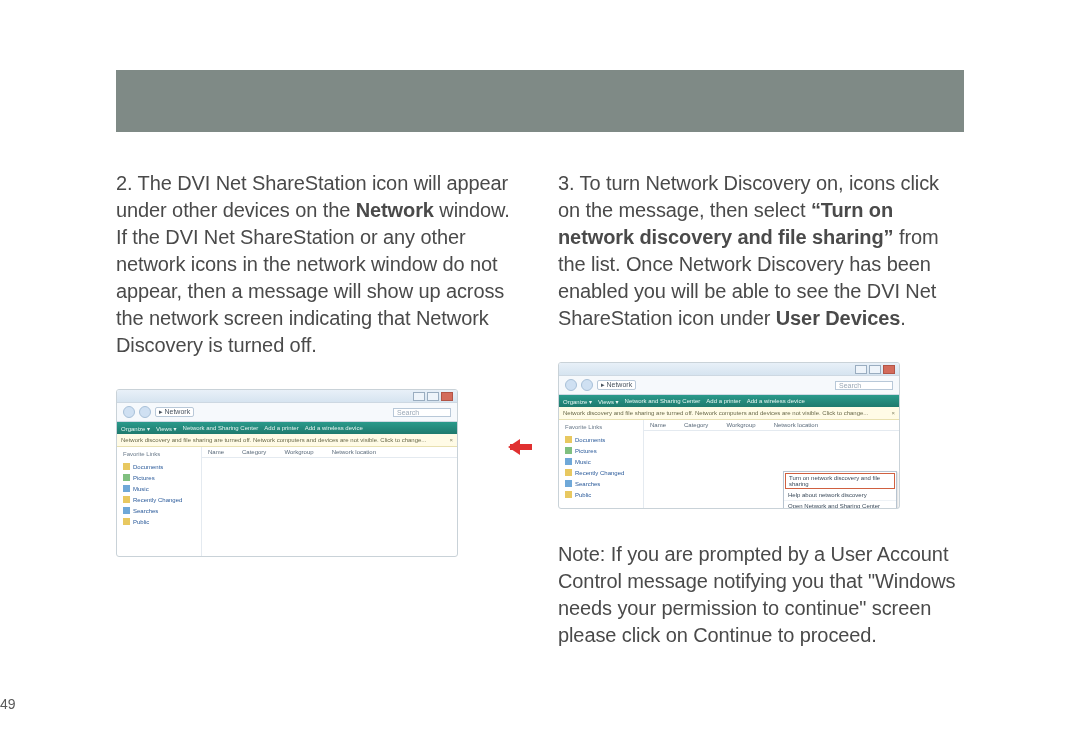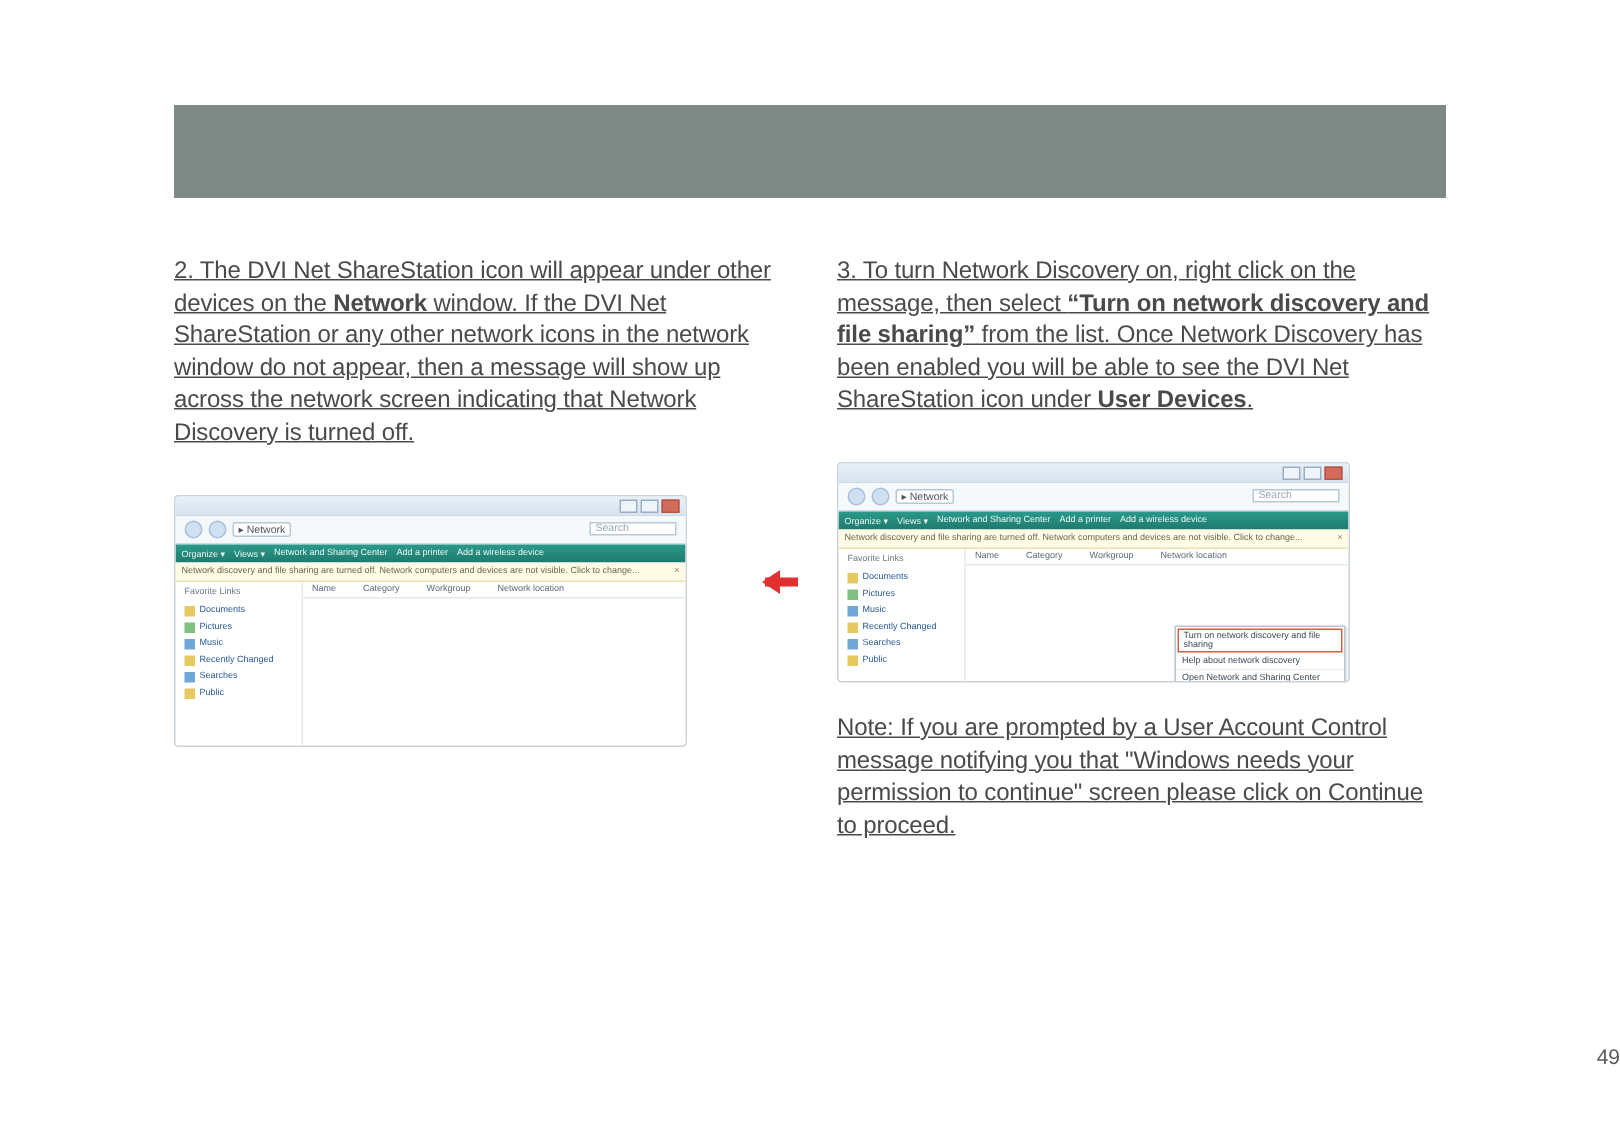--- a/index.html
+++ b/index.html
@@ -30,25 +30,24 @@
     width: 848px;
     display: flex;
     gap: 36px;
   }
   .col {
     width: 406px;
     display: flex;
     flex-direction: column;
   }
   .para {
-    font-size: 16px;
+    font-size: 20px;
     line-height: 1.35;
     letter-spacing: -0.1px;
     margin-bottom: 16px;
-    text-decoration: underline;
   }
   .para .lead {
     display: inline;
   }
   .para b { font-weight: 700; }
 
   
   .shot-wrap {
     position: relative;
     margin-top: 14px;
@@ -157,21 +156,21 @@
     border: 1px solid #d06040;
     margin: 1px;
     padding: 1px 3px;
   }
   .ctxmenu .mi:last-child { border-bottom: none; }
 
   .pagenum {
     position: absolute;
     left: 0; width: 1080px;
     top: 696px;
-    text-align: right;
+    text-align: left;
     font-size: 14px;
     color: #5a5a5a;
   }
 </style>
 </head>
 <body>
 
 <div class="page">
 
   <div class="header-bar"></div>
@@ -251,21 +250,21 @@
             </div>
           </div>
         </div>
         <div class="arrow"></div>
       </div>
     </div>
 
     <div class="col">
       <div class="para">
         <span class="lead">3.</span>
-        <span>To turn Network Discovery on, right click on the message, then select </span><b>“Turn on network discovery and file sharing”</b><span> from the list.  Once Network Discovery has been enabled you will be able to see the DVI Net ShareStation icon under </span><b>User Devices</b><span>.</span>
+        <span>To turn Network Discovery on, icons click on the message, then select </span><b>“Turn on network discovery and file sharing”</b><span> from the list.  Once Network Discovery has been enabled you will be able to see the DVI Net ShareStation icon under </span><b>User Devices</b><span>.</span>
       </div>
 
       <div class="shot-wrap">
         <div class="shot shot-right">
           <div class="titlebar">
             <div class="winctl">
               <span></span>
               <span></span>
               <span class="close"></span>
             </div>
@@ -328,19 +327,19 @@
               <div class="ctxmenu">
                 <div class="mi hi">Turn on network discovery and file sharing</div>
                 <div class="mi">Help about network discovery</div>
                 <div class="mi">Open Network and Sharing Center</div>
               </div>
             </div>
           </div>
         </div>
       </div>
 
-      <div class="para" style="margin-top:20px;">Note: If you are prompted by a User Account Control message notifying you that "Windows needs your permission to continue" screen please click on Continue to proceed.</div>
+      <div class="para" style="margin-top:32px;">Note: If you are prompted by a User Account Control message notifying you that "Windows needs your permission to continue" screen please click on Continue to proceed.</div>
     </div>
 
   </div>
 
   <div class="pagenum">49</div>
 </div>
 
 </body></html>

